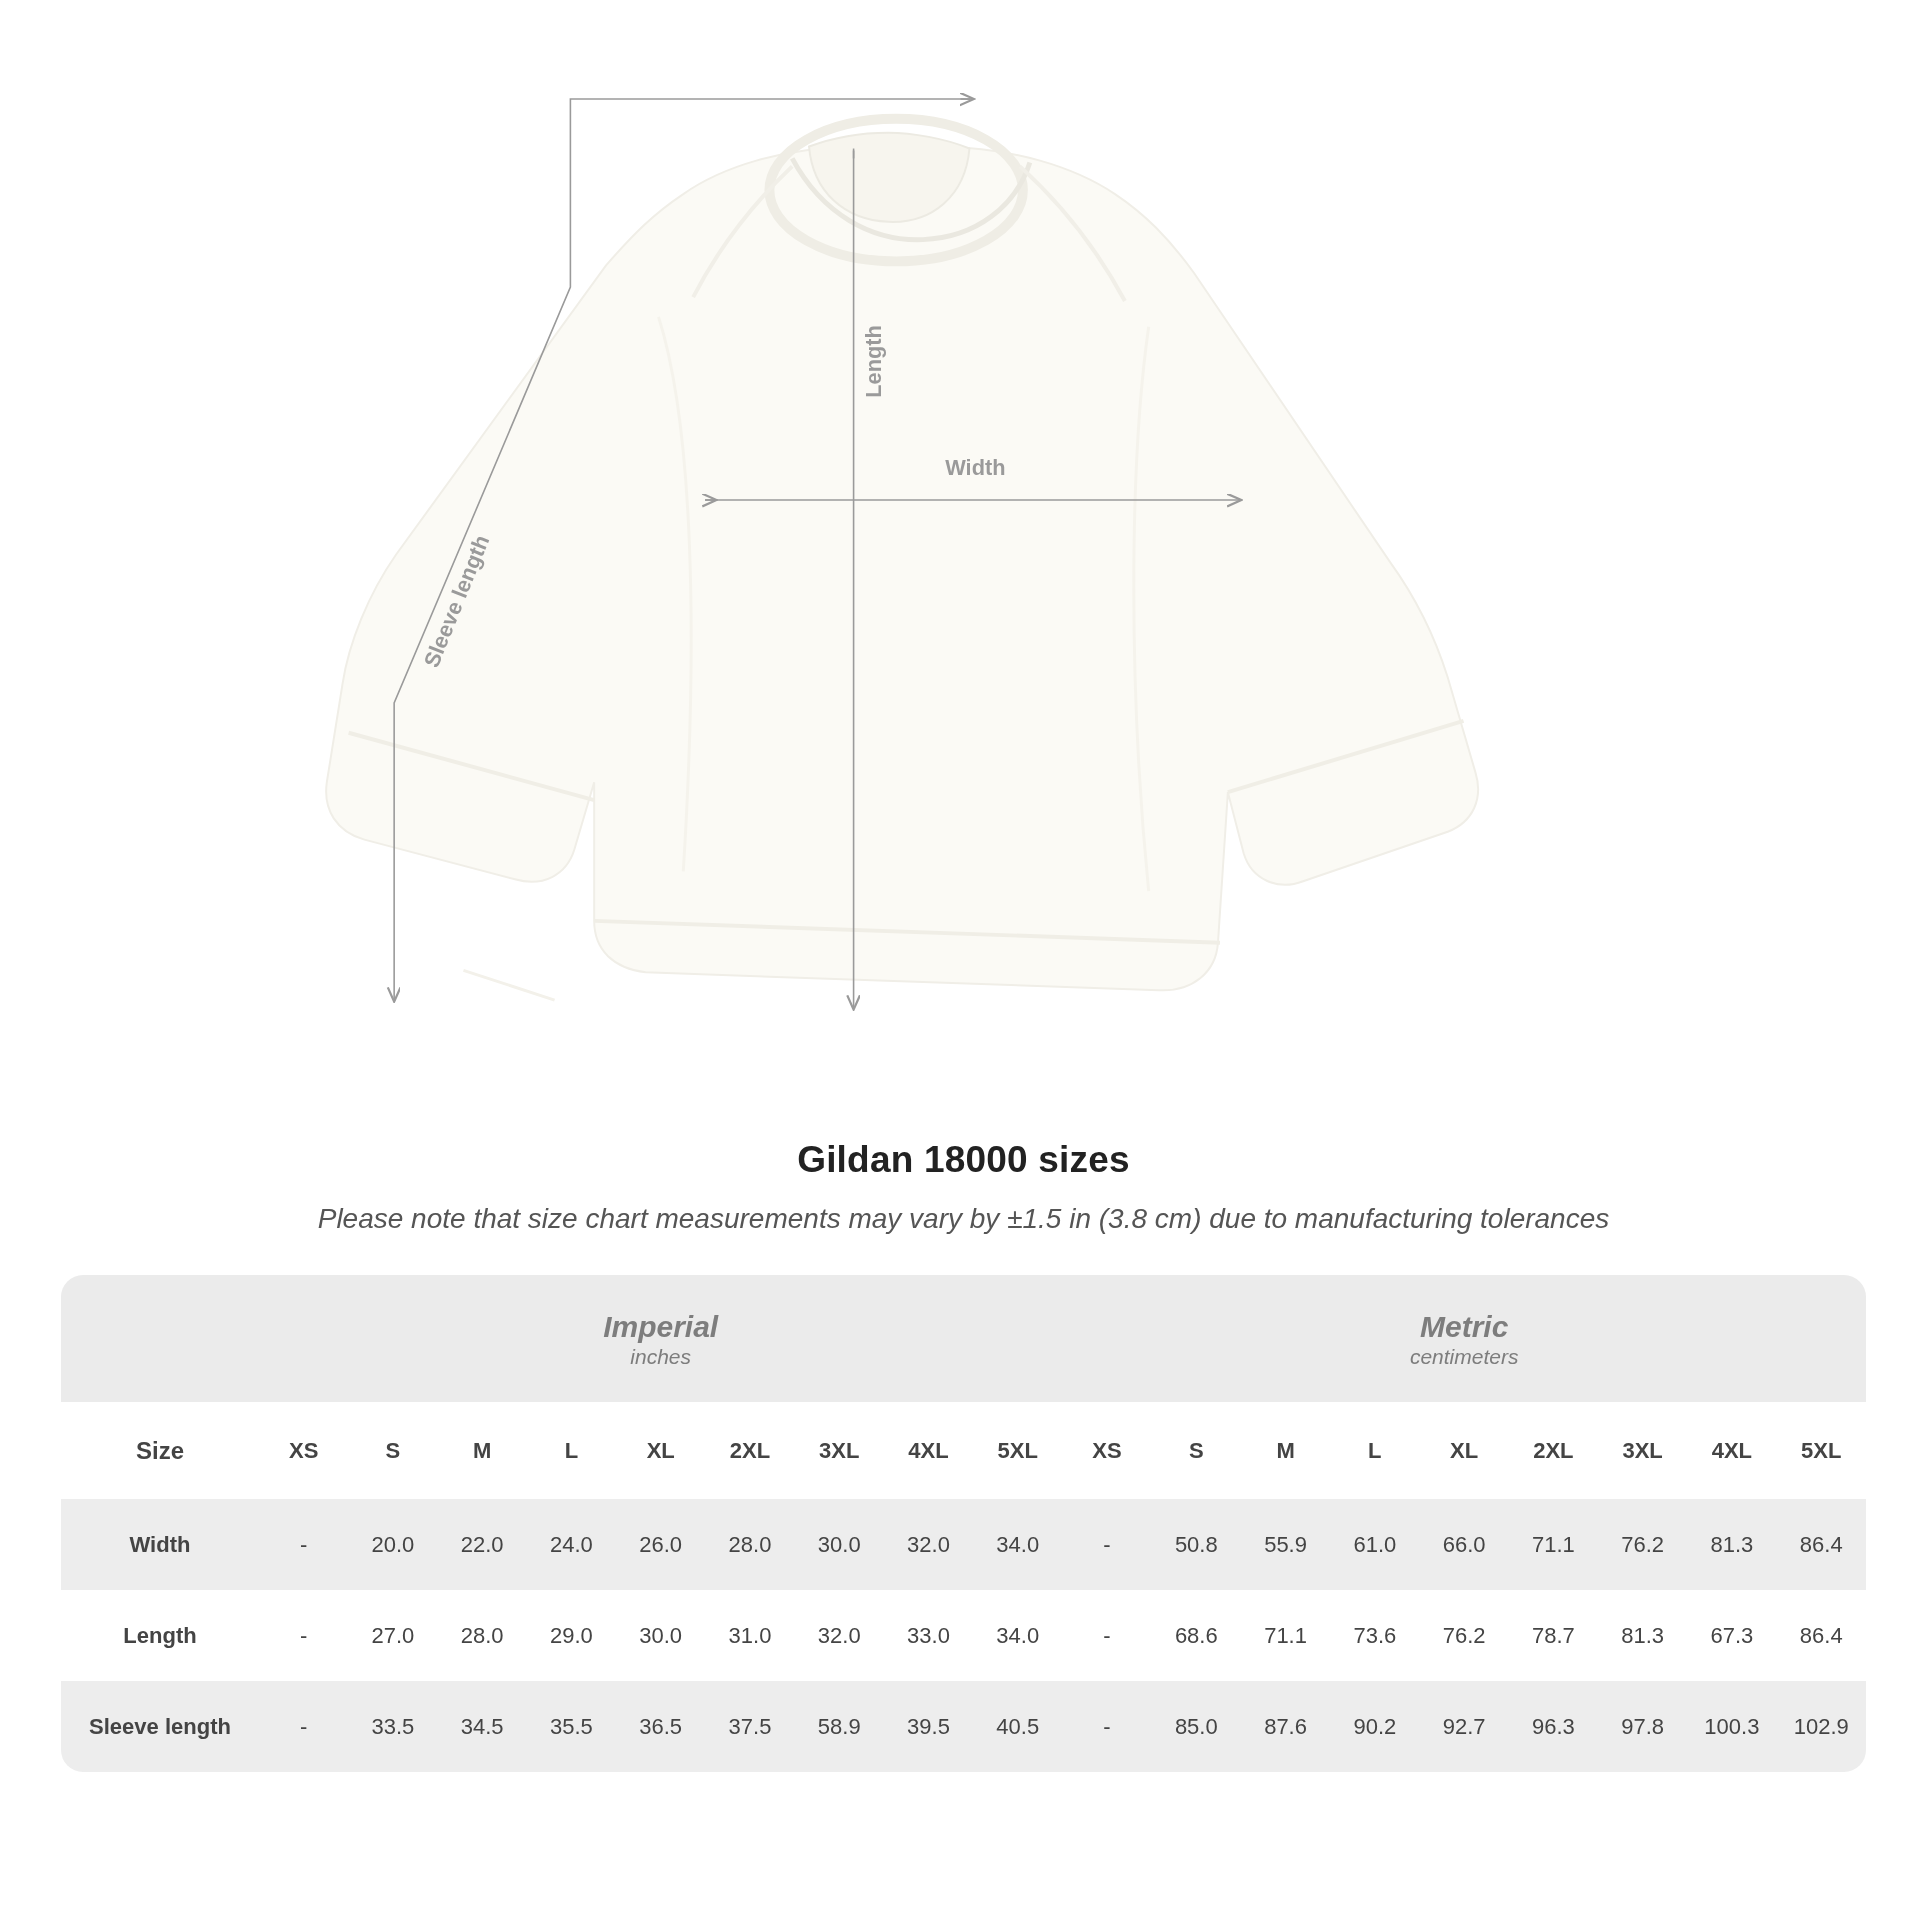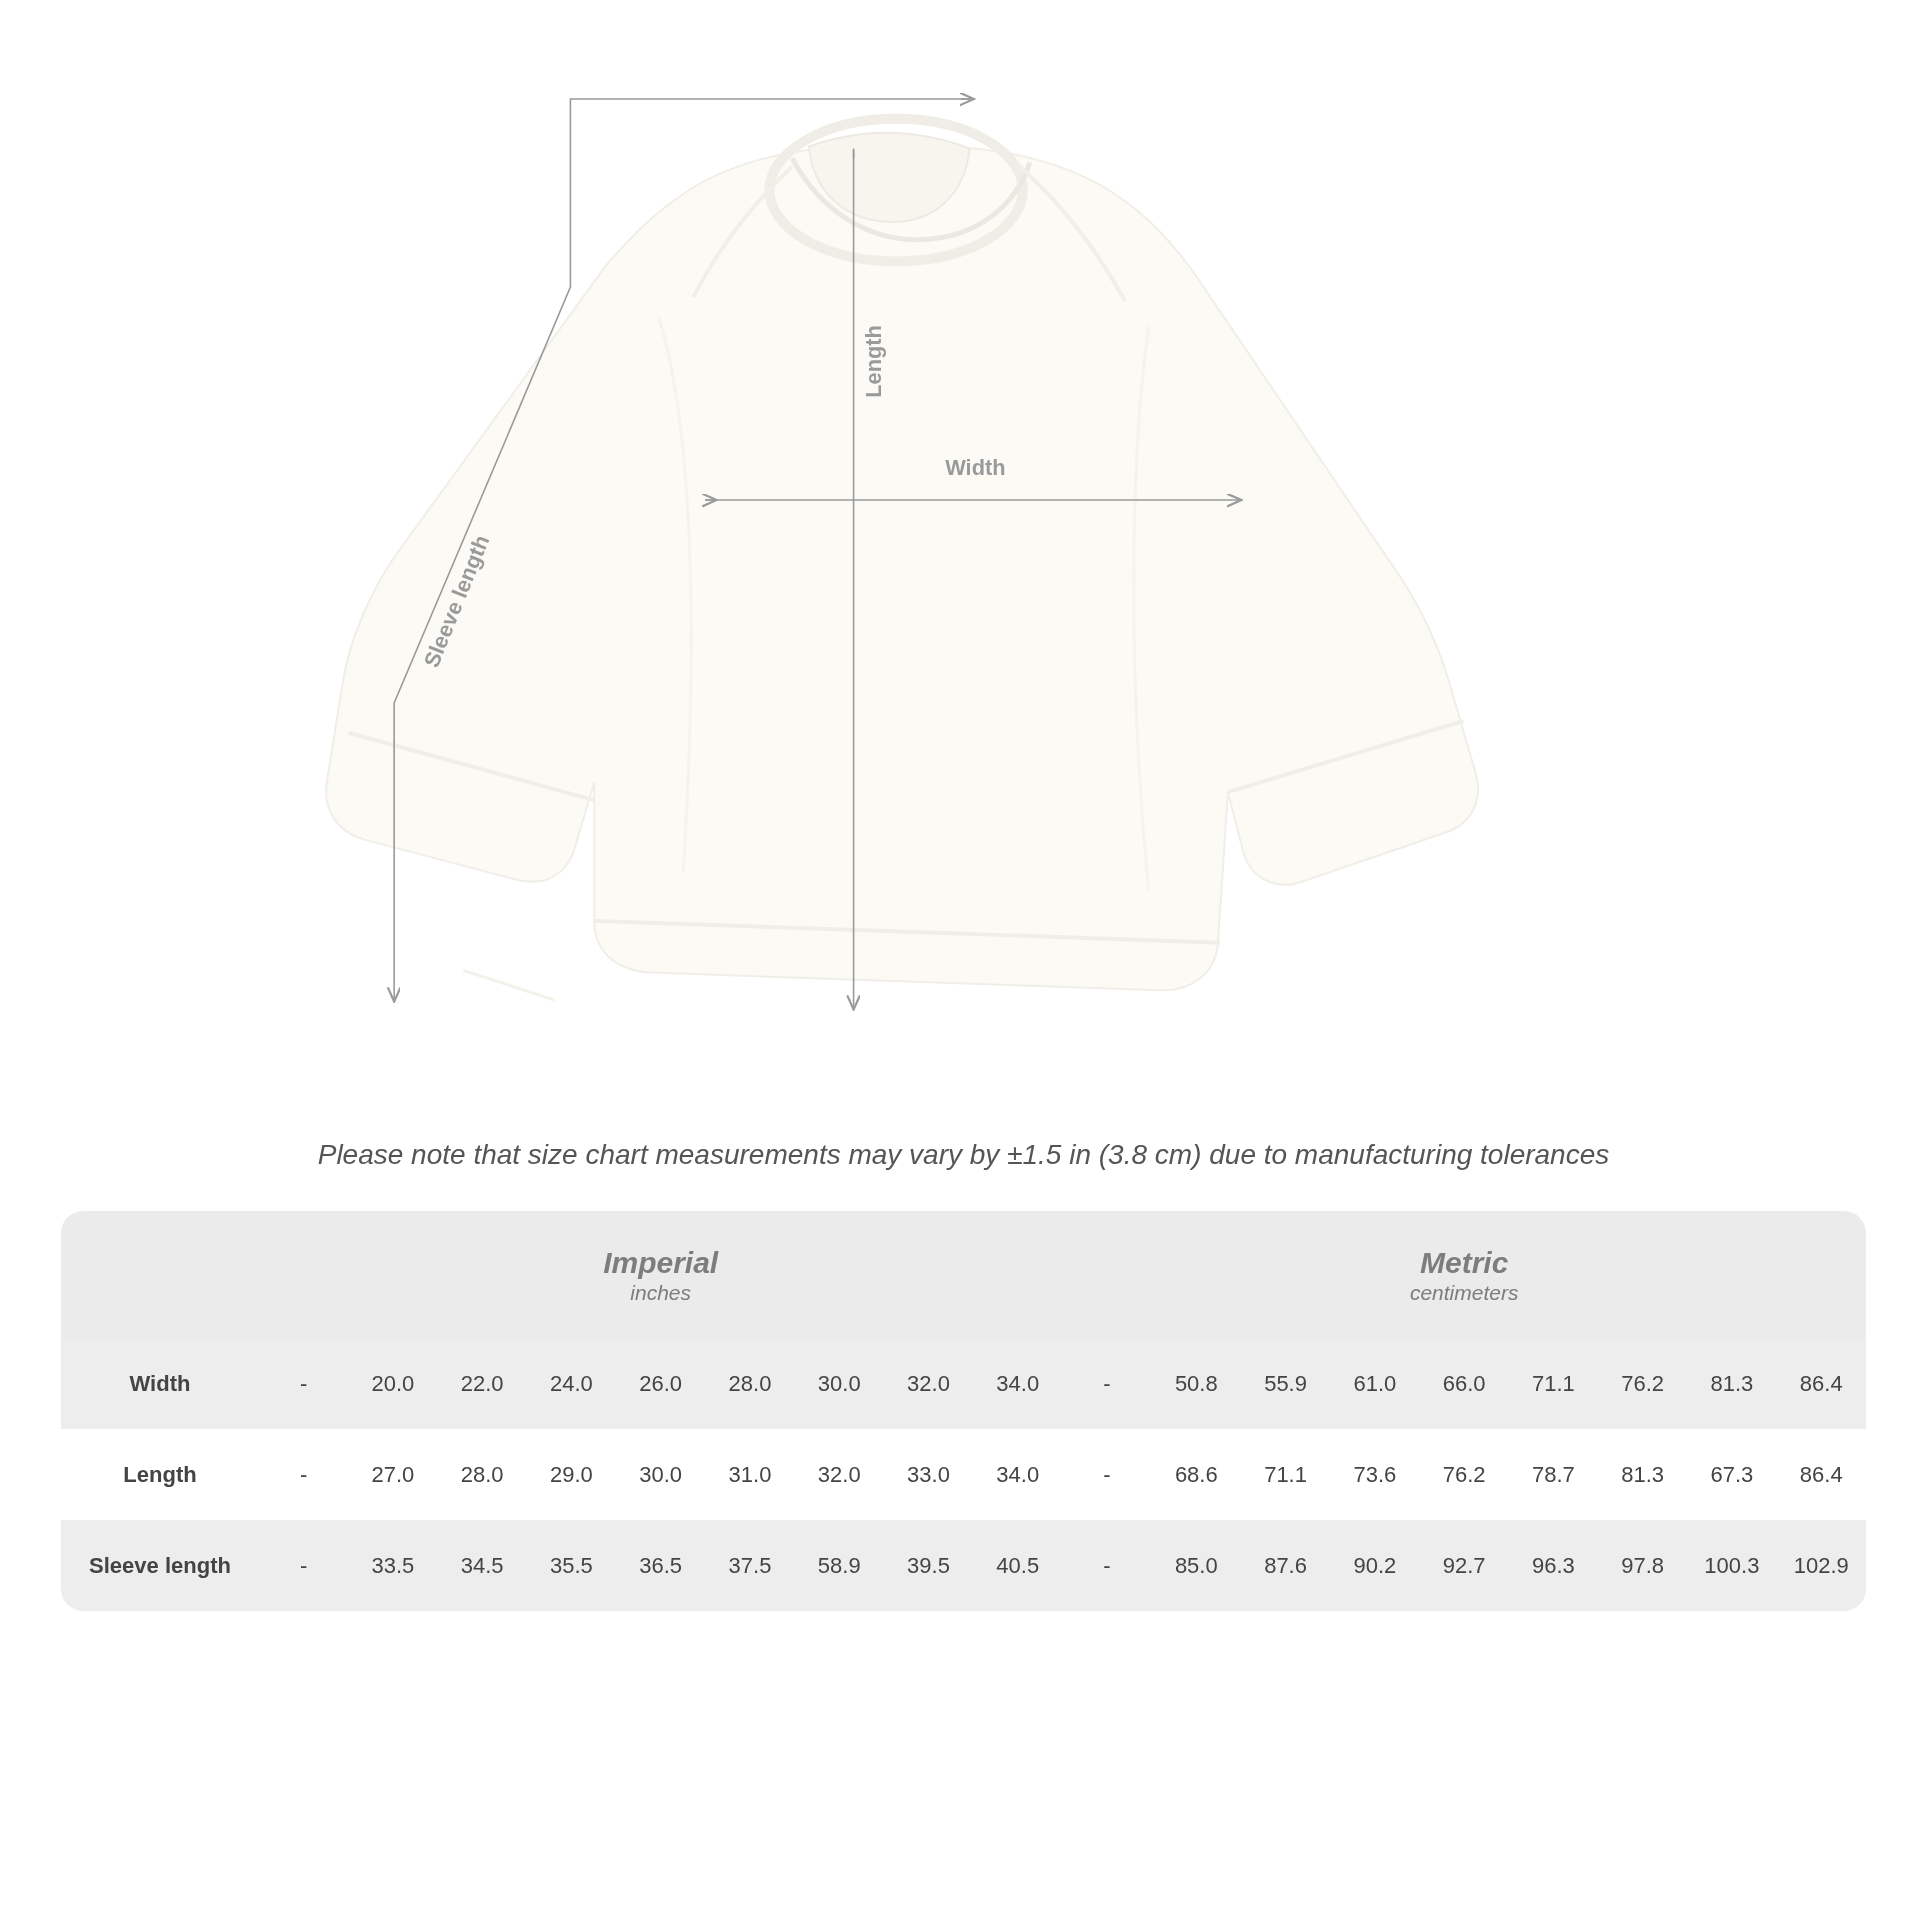--- a/index.html
+++ b/index.html
@@ -174,20 +174,21 @@
         <line x1="970" y1="100" x2="982" y2="100" marker-end="url(#arrHead)"></line>
       </g>
 
       <text x="890" y="365" transform="rotate(-90 890 365)" font-family="Liberation Sans, sans-serif" font-size="22" font-weight="bold" fill="#9a9a9a" text-anchor="middle">Length</text>
       <text x="985" y="480" font-family="Liberation Sans, sans-serif" font-size="22" font-weight="bold" fill="#9a9a9a" text-anchor="middle">Width</text>
       <text x="468" y="610" transform="rotate(-68 468 610)" font-family="Liberation Sans, sans-serif" font-size="22" font-weight="bold" fill="#9a9a9a" text-anchor="middle">Sleeve length</text>
     </svg>
   </div>
 
   <div class="title-block">
+    <div class="chart-title">Gildan 18000 sizes</div>
     <div class="chart-note">Please note that size chart measurements may vary by ±1.5 in (3.8 cm) due to manufacturing tolerances</div>
   </div>
 
   <div class="table-wrap">
     <table class="size-table">
       <colgroup>
         <col class="col-label">
         <col span="18" class="col-v">
       </colgroup>
       <tbody>
@@ -196,20 +197,41 @@
           <td colspan="9">
             <div class="unit-name">Imperial</div>
             <div class="unit-sub">inches</div>
           </td>
           <td colspan="9">
             <div class="unit-name">Metric</div>
             <div class="unit-sub">centimeters</div>
           </td>
         </tr>
 
+        <tr class="hdr-row">
+          <td class="rowlabel">Size</td>
+          <td>XS</td>
+          <td>S</td>
+          <td>M</td>
+          <td>L</td>
+          <td>XL</td>
+          <td>2XL</td>
+          <td>3XL</td>
+          <td>4XL</td>
+          <td>5XL</td>
+          <td>XS</td>
+          <td>S</td>
+          <td>M</td>
+          <td>L</td>
+          <td>XL</td>
+          <td>2XL</td>
+          <td>3XL</td>
+          <td>4XL</td>
+          <td>5XL</td>
+        </tr>
 
         <tr class="data-row band-grey">
           <td class="rowlabel">Width</td>
           <td>-</td>
           <td>20.0</td>
           <td>22.0</td>
           <td>24.0</td>
           <td>26.0</td>
           <td>28.0</td>
           <td>30.0</td>

